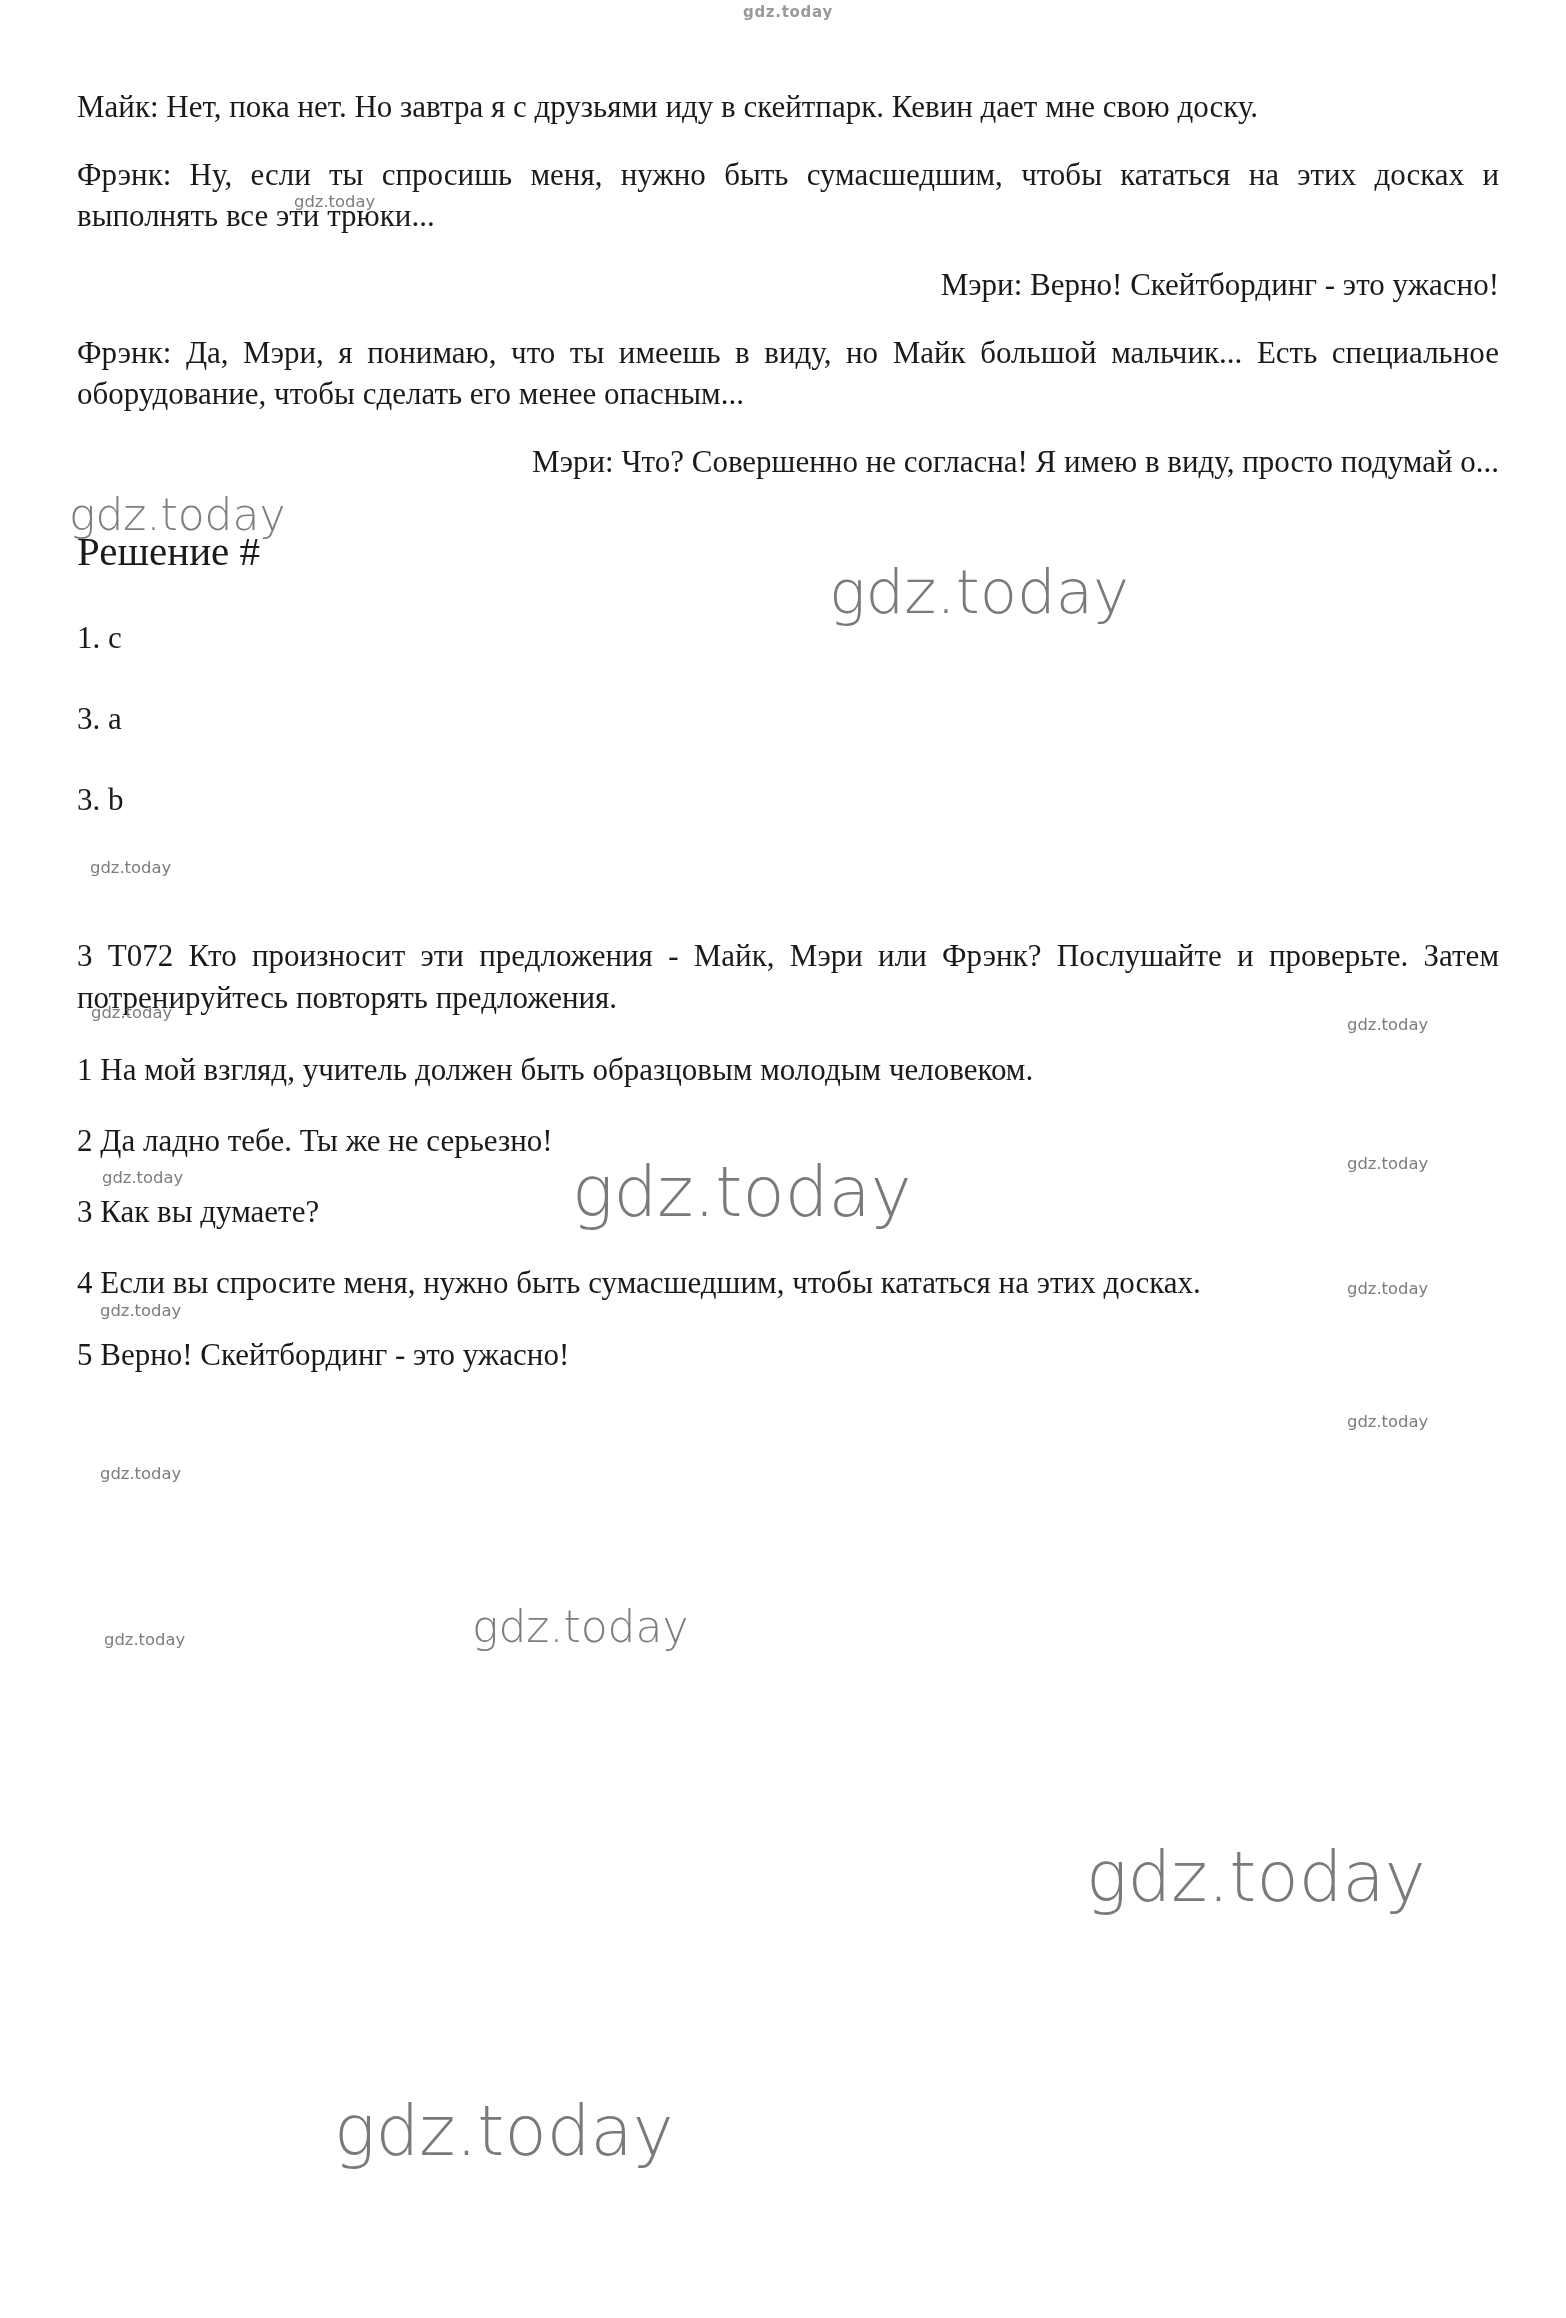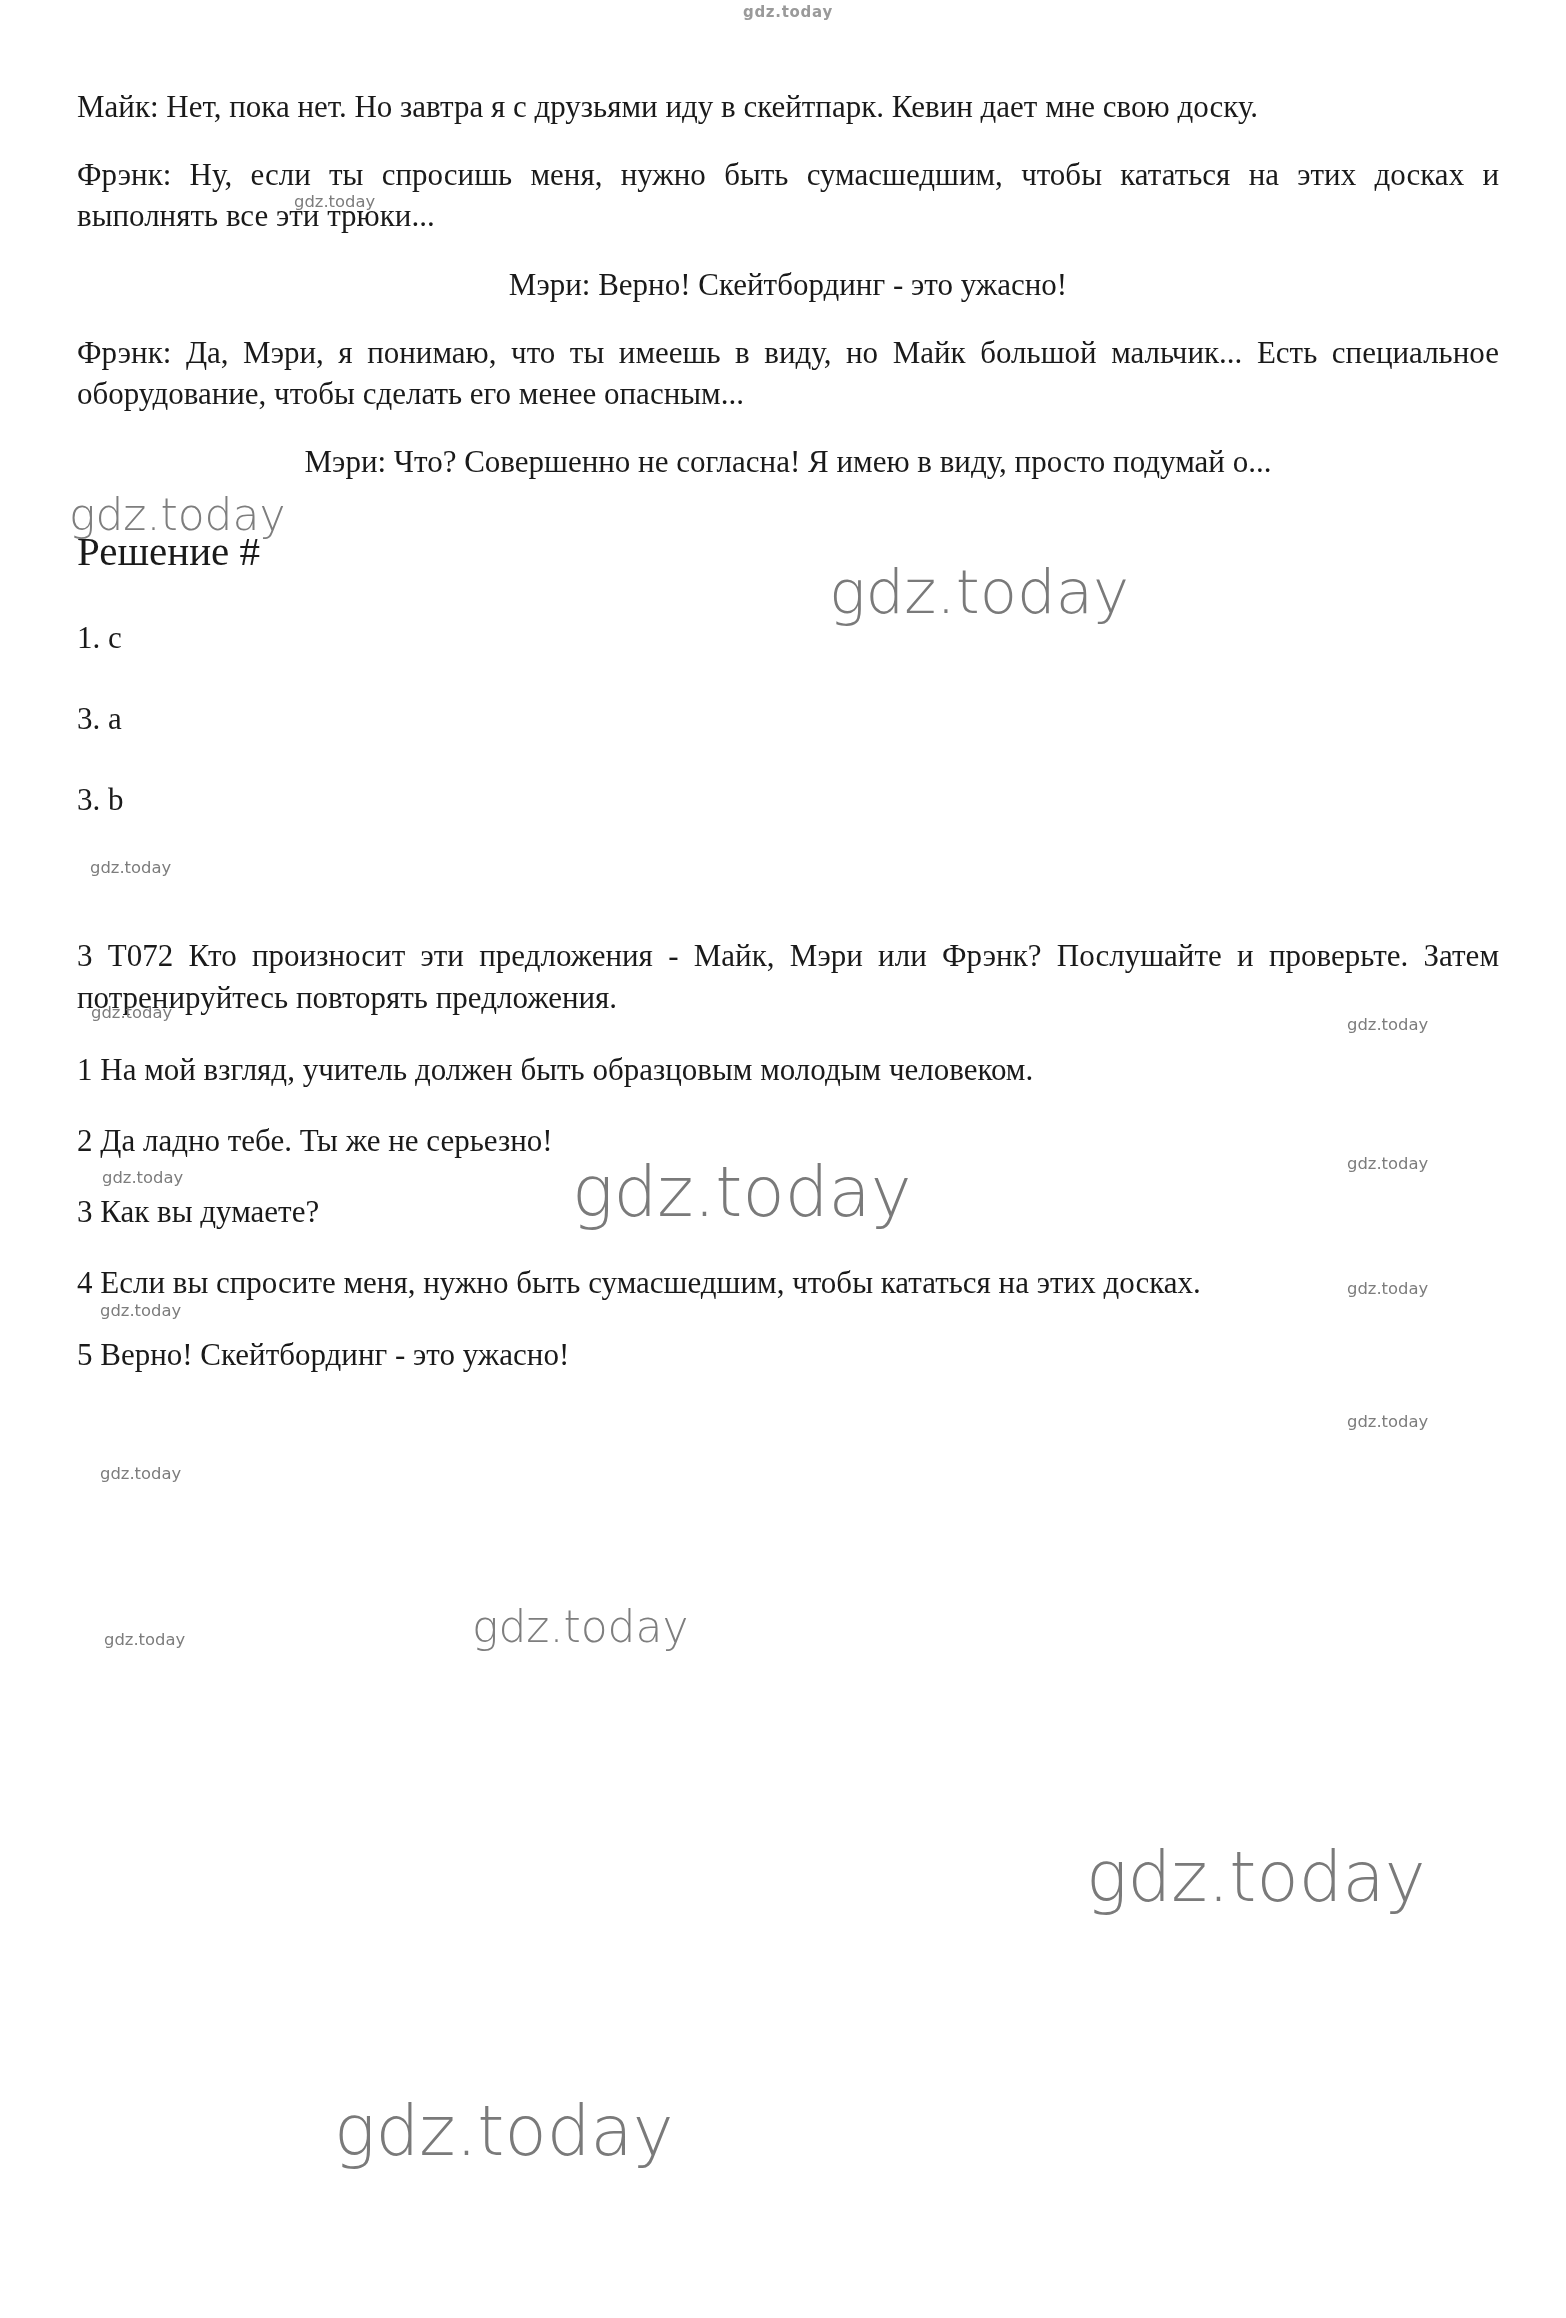--- a/index.html
+++ b/index.html
@@ -29,21 +29,21 @@
     width: 1422px;
   }
   p.para {
     font-size: 31px;
     line-height: 1.33;
     margin: 0 0 27px 0;
     text-align: justify;
     text-justify: inter-word;
   }
   p.para.nojust {
-    text-align: center;
+    text-align: right;
   }
   p.para:last-child { margin-bottom: 0; }
   .solution-title {
     font-size: 41px;
     font-weight: normal;
     margin: 44px 0 43px 0;
     line-height: 1.2;
   }
   .ans {
     font-size: 31px;

